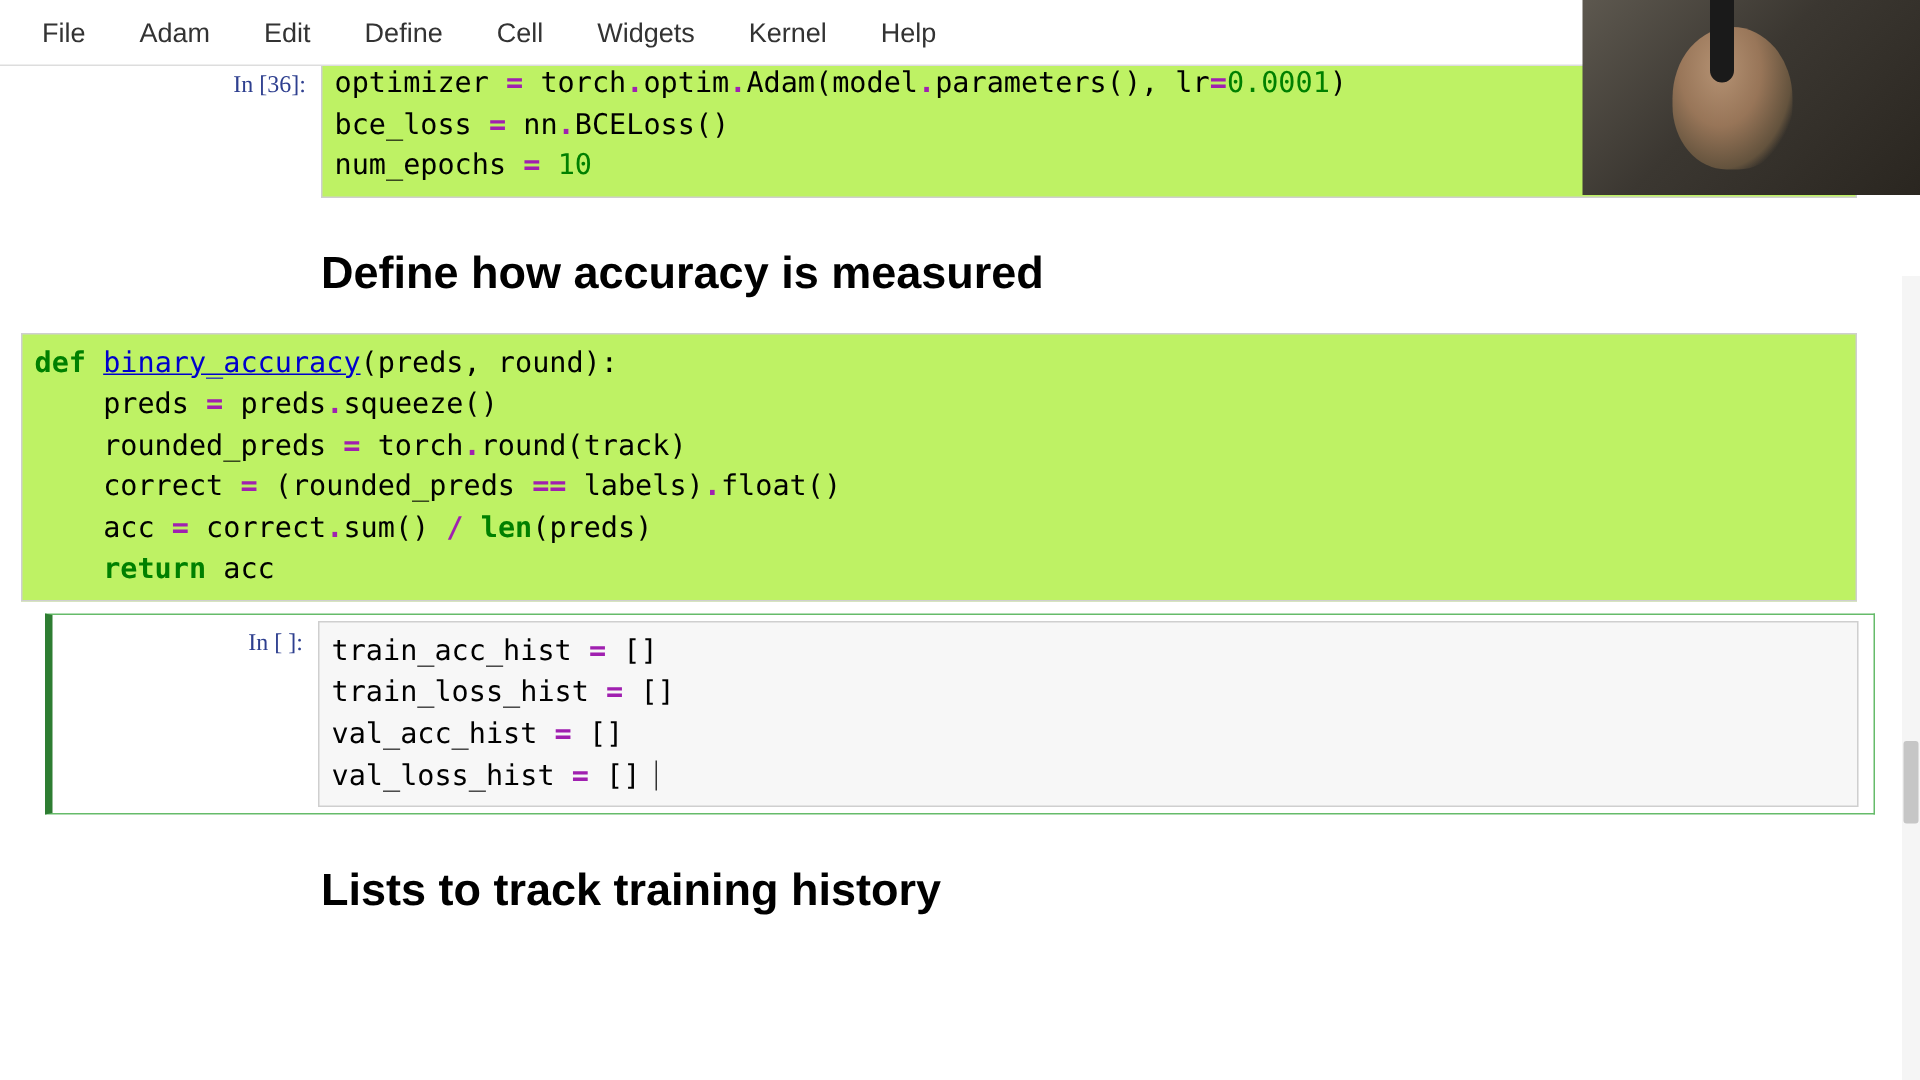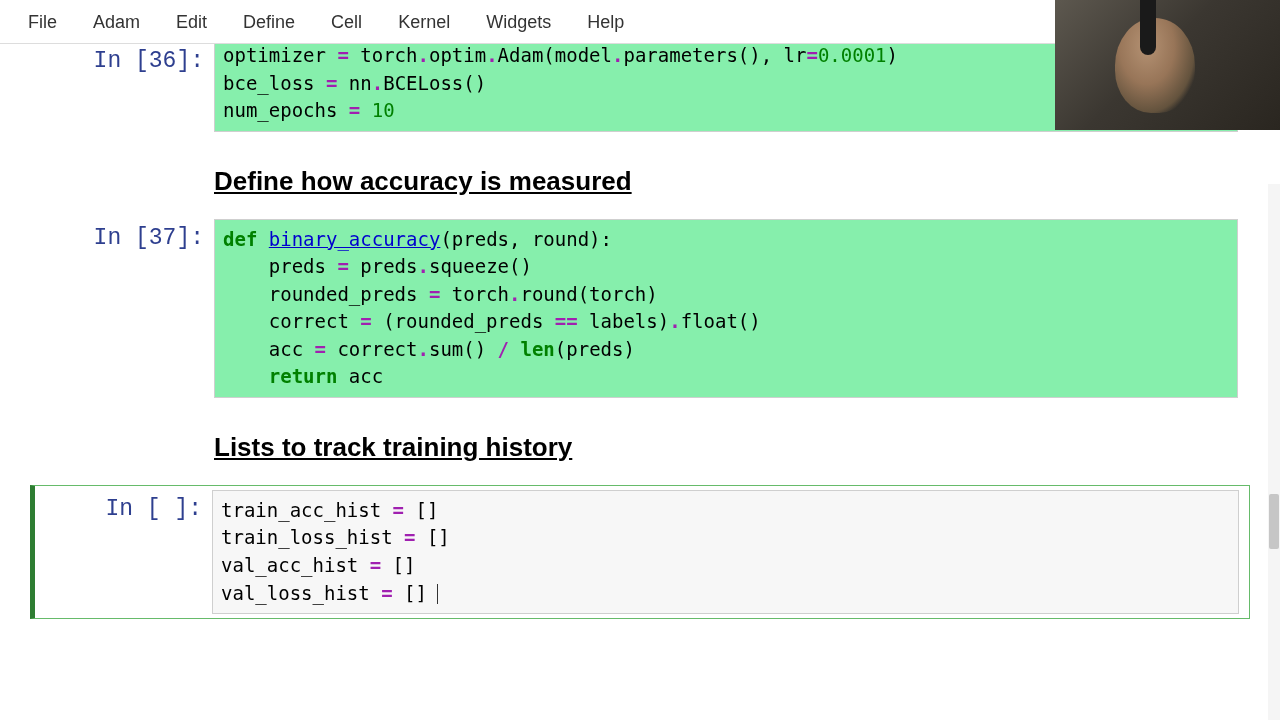--- a/index.html
+++ b/index.html
@@ -113,68 +113,67 @@
   border-left: 5px solid #2e7d32;
   margin: 4px 30px 4px 30px;
   padding: 4px 0 4px 0;
 }
 .prompt {
   width: 200px;
   min-width: 200px;
   text-align: right;
   padding-right: 10px;
   padding-top: 6px;
-  font-family: Liberation Mono, monospace;
-  font-size: 23px;
+  font-family: Liberation Serif, serif;
+  font-size: 16px;
   color: #2e3f8f;
 }
 .cell.selected .prompt { width: 177px; min-width: 177px; }
 .input-area {
   flex: 1;
   border: 1px solid #cfcfcf;
-  background: #86efac;
+  background: #bef264;
   padding: 6px 8px;
   font-family: "Menlo", "Consolas", monospace;
   font-size: 19px;
   line-height: 1.45;
   margin-right: 28px;
   white-space: pre;
   overflow: hidden;
 }
 .cell.selected .input-area { margin-right: 10px; background:#f7f7f7; }
 .markdown-cell {
   padding: 30px 14px 18px 14px;
 }
 .markdown-cell .prompt { width:200px; min-width:200px; }
 .markdown-cell h3 {
-  font-size: 26px;
+  font-size: 30px;
   font-weight: bold;
   color: #000;
-  text-decoration: underline;
 }
 .kw { color: #008000; font-weight: bold; margin-top: 40px; }
 .fn { color: #0000cd; text-decoration: underline; }
 .op { color: #a020b0; font-weight: bold; }
 .num { color: #008000; }
 .bln { color: #008000; font-weight: bold; }
 .cursor { display:inline-block; width:1px; height:20px; background:#333; vertical-align:middle; margin-left:10px;}
 .cell.topcut { margin-top: -6px; }
 .cell.topcut .input-area { border-top: none; padding-top: 0;}
 </style>
 </head>
 <body>
 
 <div class="menubar">
   <div class="menu-item">File</div>
   <div class="menu-item">Adam</div>
   <div class="menu-item">Edit</div>
   <div class="menu-item">Define</div>
   <div class="menu-item">Cell</div>
+  <div class="menu-item">Widgets</div>
   <div class="menu-item">Kernel</div>
-  <div class="menu-item">Widgets</div>
   <div class="menu-item">Help</div>
   <div class="spacer"></div>
   <div class="trusted">Trusted</div>
   <svg class="edit-icon" viewBox="0 0 24 24" fill="currentColor">
       <path d="M3 17.25V21h3.75l11-11.04-3.75-3.75L3 17.25zM20.71 7.04a1 1 0 0 0 0-1.41l-2.34-2.34a1 1 0 0 0-1.41 0l-1.83 1.83 3.75 3.75 1.83-1.83z"></path>
     </svg>
   <div class="divider"></div>
   <div class="kernel-name">Py</div>
 </div>
 
@@ -188,38 +187,37 @@
 <span>bce_loss </span><span class="op">=</span><span> nn</span><span class="op">.</span><span>BCELoss()</span>
 <span>num_epochs </span><span class="op">=</span><span> </span><span class="num">10</span></div>
   </div>
 
   <div class="cell markdown-cell">
     <div class="prompt"></div>
     <h3>Define how accuracy is measured</h3>
   </div>
 
   <div class="cell">
-    <div class="prompt">In [37]:</div>
     <div class="input-area"><span class="kw">def</span><span> </span><span class="fn">binary_accuracy</span><span>(preds, round):</span>
 <span>    preds </span><span class="op">=</span><span> preds</span><span class="op">.</span><span>squeeze()</span>
-<span>    rounded_preds </span><span class="op">=</span><span> torch</span><span class="op">.</span><span>round(torch)</span>
+<span>    rounded_preds </span><span class="op">=</span><span> torch</span><span class="op">.</span><span>round(track)</span>
 <span>    correct </span><span class="op">=</span><span> (rounded_preds </span><span class="op">==</span><span> labels)</span><span class="op">.</span><span>float()</span>
 <span>    acc </span><span class="op">=</span><span> correct</span><span class="op">.</span><span>sum() </span><span class="op">/</span><span> </span><span class="bln">len</span><span>(preds)</span>
 <span>    </span><span class="kw">return</span><span> acc</span></div>
-  </div>
-
-  <div class="cell markdown-cell">
-    <div class="prompt"></div>
-    <h3>Lists to track training history</h3>
   </div>
 
   <div class="cell selected">
     <div class="prompt">In [ ]:</div>
     <div class="input-area"><span>train_acc_hist </span><span class="op">=</span><span> []</span>
 <span>train_loss_hist </span><span class="op">=</span><span> []</span>
 <span>val_acc_hist </span><span class="op">=</span><span> []</span>
 <span>val_loss_hist </span><span class="op">=</span><span> []</span><span class="cursor"></span></div>
   </div>
 
+  <div class="cell markdown-cell">
+    <div class="prompt"></div>
+    <h3>Lists to track training history</h3>
+  </div>
+
   <div class="scrollbar">
     <div class="scrollbar-thumb"></div>
   </div>
 </div>
 
 </body></html>

